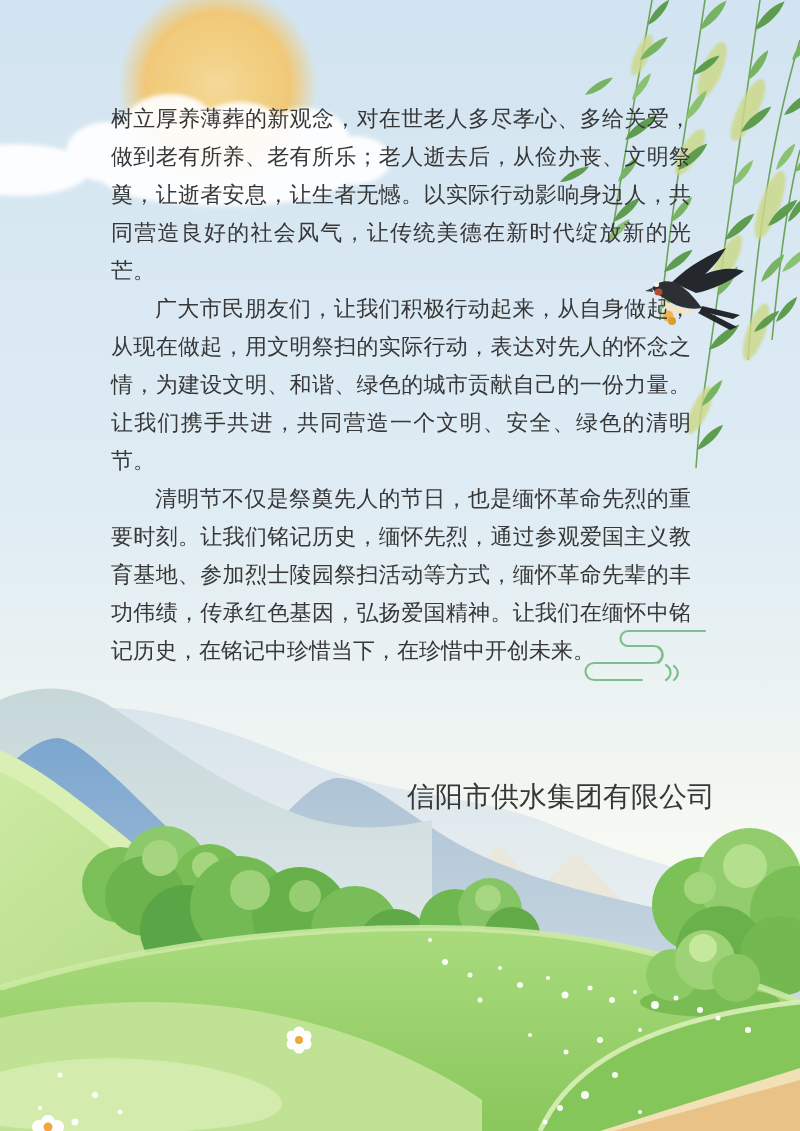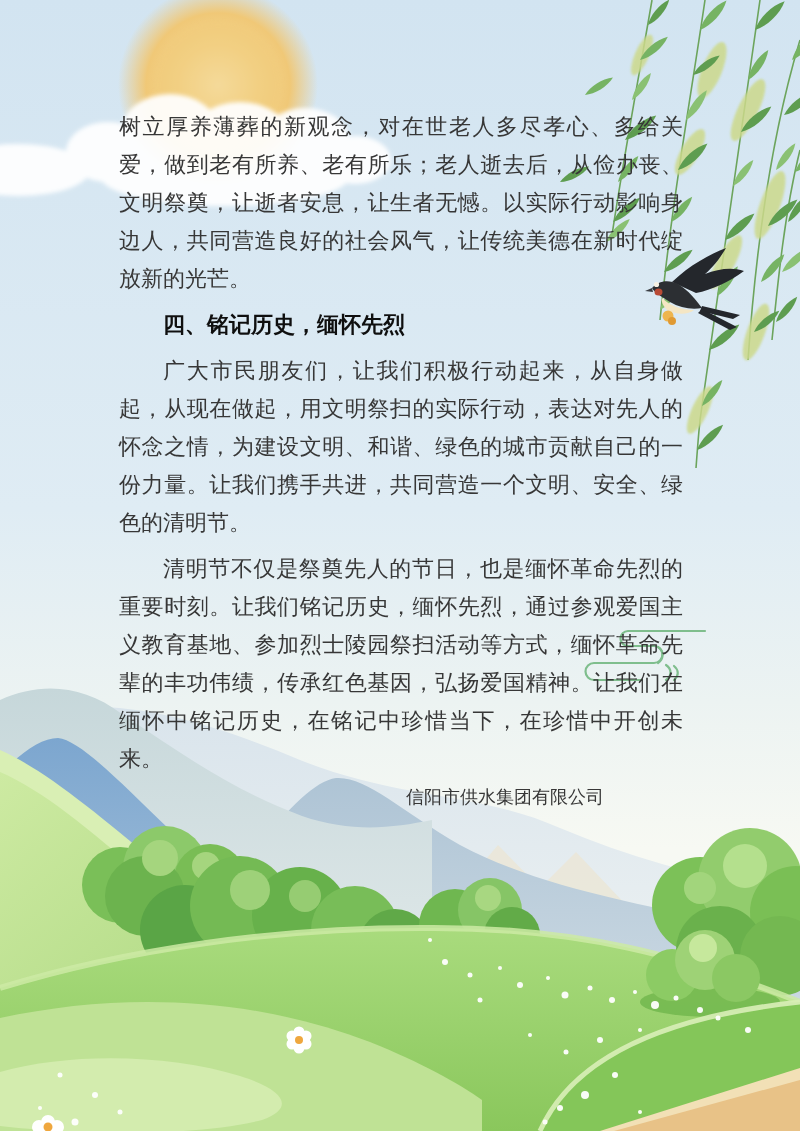--- a/index.html
+++ b/index.html
@@ -6,29 +6,29 @@
   .stage{
     position:relative;width:800px;height:1131px;overflow:hidden;
     background:#d8e7f2;
     font-family:"Liberation Serif","DejaVu Serif",serif;
   }
   svg.scene{position:absolute;left:0;top:0;z-index:0;display:block;}
   .doc{
     position:absolute;left:111px;top:100px;width:580px;z-index:2;
     font-size:22px;line-height:38px;color:#373737;text-align:justify;
   }
-  .doc p{margin:8px;text-indent:2em;}
+  .doc p{margin:0;text-indent:2em;}
   .doc p.cont{text-indent:0;}
   .doc .heading{
     font-family:"Liberation Sans","DejaVu Sans",sans-serif;
     font-weight:700;color:#0f0f0f;
   }
   .signblock{
     position:absolute;left:406px;top:778px;width:310px;z-index:2;
-    text-align:left;font-size:18px;line-height:38px;color:#373737;
+    text-align:center;font-size:28px;line-height:38px;color:#373737;
   }
 </style>
 </head>
 <body>
 
 <div class="stage">
 
   <svg class="scene" width="800" height="1131" viewBox="0 0 800 1131" aria-hidden="true">
     <defs>
       <linearGradient id="skyG" x1="0" y1="0" x2="0" y2="1">
@@ -294,21 +294,20 @@
     <g fill="none" stroke="#7fbe8d" stroke-width="2.2" stroke-linecap="round">
       <path d="M705,631 L628,631 A7.5,7.5 0 0 0 628,646 L654,646 A8.5,8.5 0 0 1 654,663 L594,663 A8.5,8.5 0 0 0 594,680 L642,680"></path>
       <path d="M658,647 C664,651 664,659 658,663"></path>
       <path d="M666,665 C672,669 672,676 666,680"></path>
       <path d="M674,666 C679,670 679,676 674,680"></path>
     </g>
   </svg>
 
   <div class="doc">
     <p class="cont">树立厚养薄葬的新观念，对在世老人多尽孝心、多给关爱，做到老有所养、老有所乐；老人逝去后，从俭办丧、文明祭奠，让逝者安息，让生者无憾。以实际行动影响身边人，共同营造良好的社会风气，让传统美德在新时代绽放新的光芒。</p>
-    <p class="heading">四、铭记历史，缅怀先烈</p>
     <p>广大市民朋友们，让我们积极行动起来，从自身做起，从现在做起，用文明祭扫的实际行动，表达对先人的怀念之情，为建设文明、和谐、绿色的城市贡献自己的一份力量。让我们携手共进，共同营造一个文明、安全、绿色的清明节。</p>
     <p>清明节不仅是祭奠先人的节日，也是缅怀革命先烈的重要时刻。让我们铭记历史，缅怀先烈，通过参观爱国主义教育基地、参加烈士陵园祭扫活动等方式，缅怀革命先辈的丰功伟绩，传承红色基因，弘扬爱国精神。让我们在缅怀中铭记历史，在铭记中珍惜当下，在珍惜中开创未来。</p>
   </div>
 
   <div class="signblock">
     <div>信阳市供水集团有限公司</div>
   </div>
 
 </div>
 

